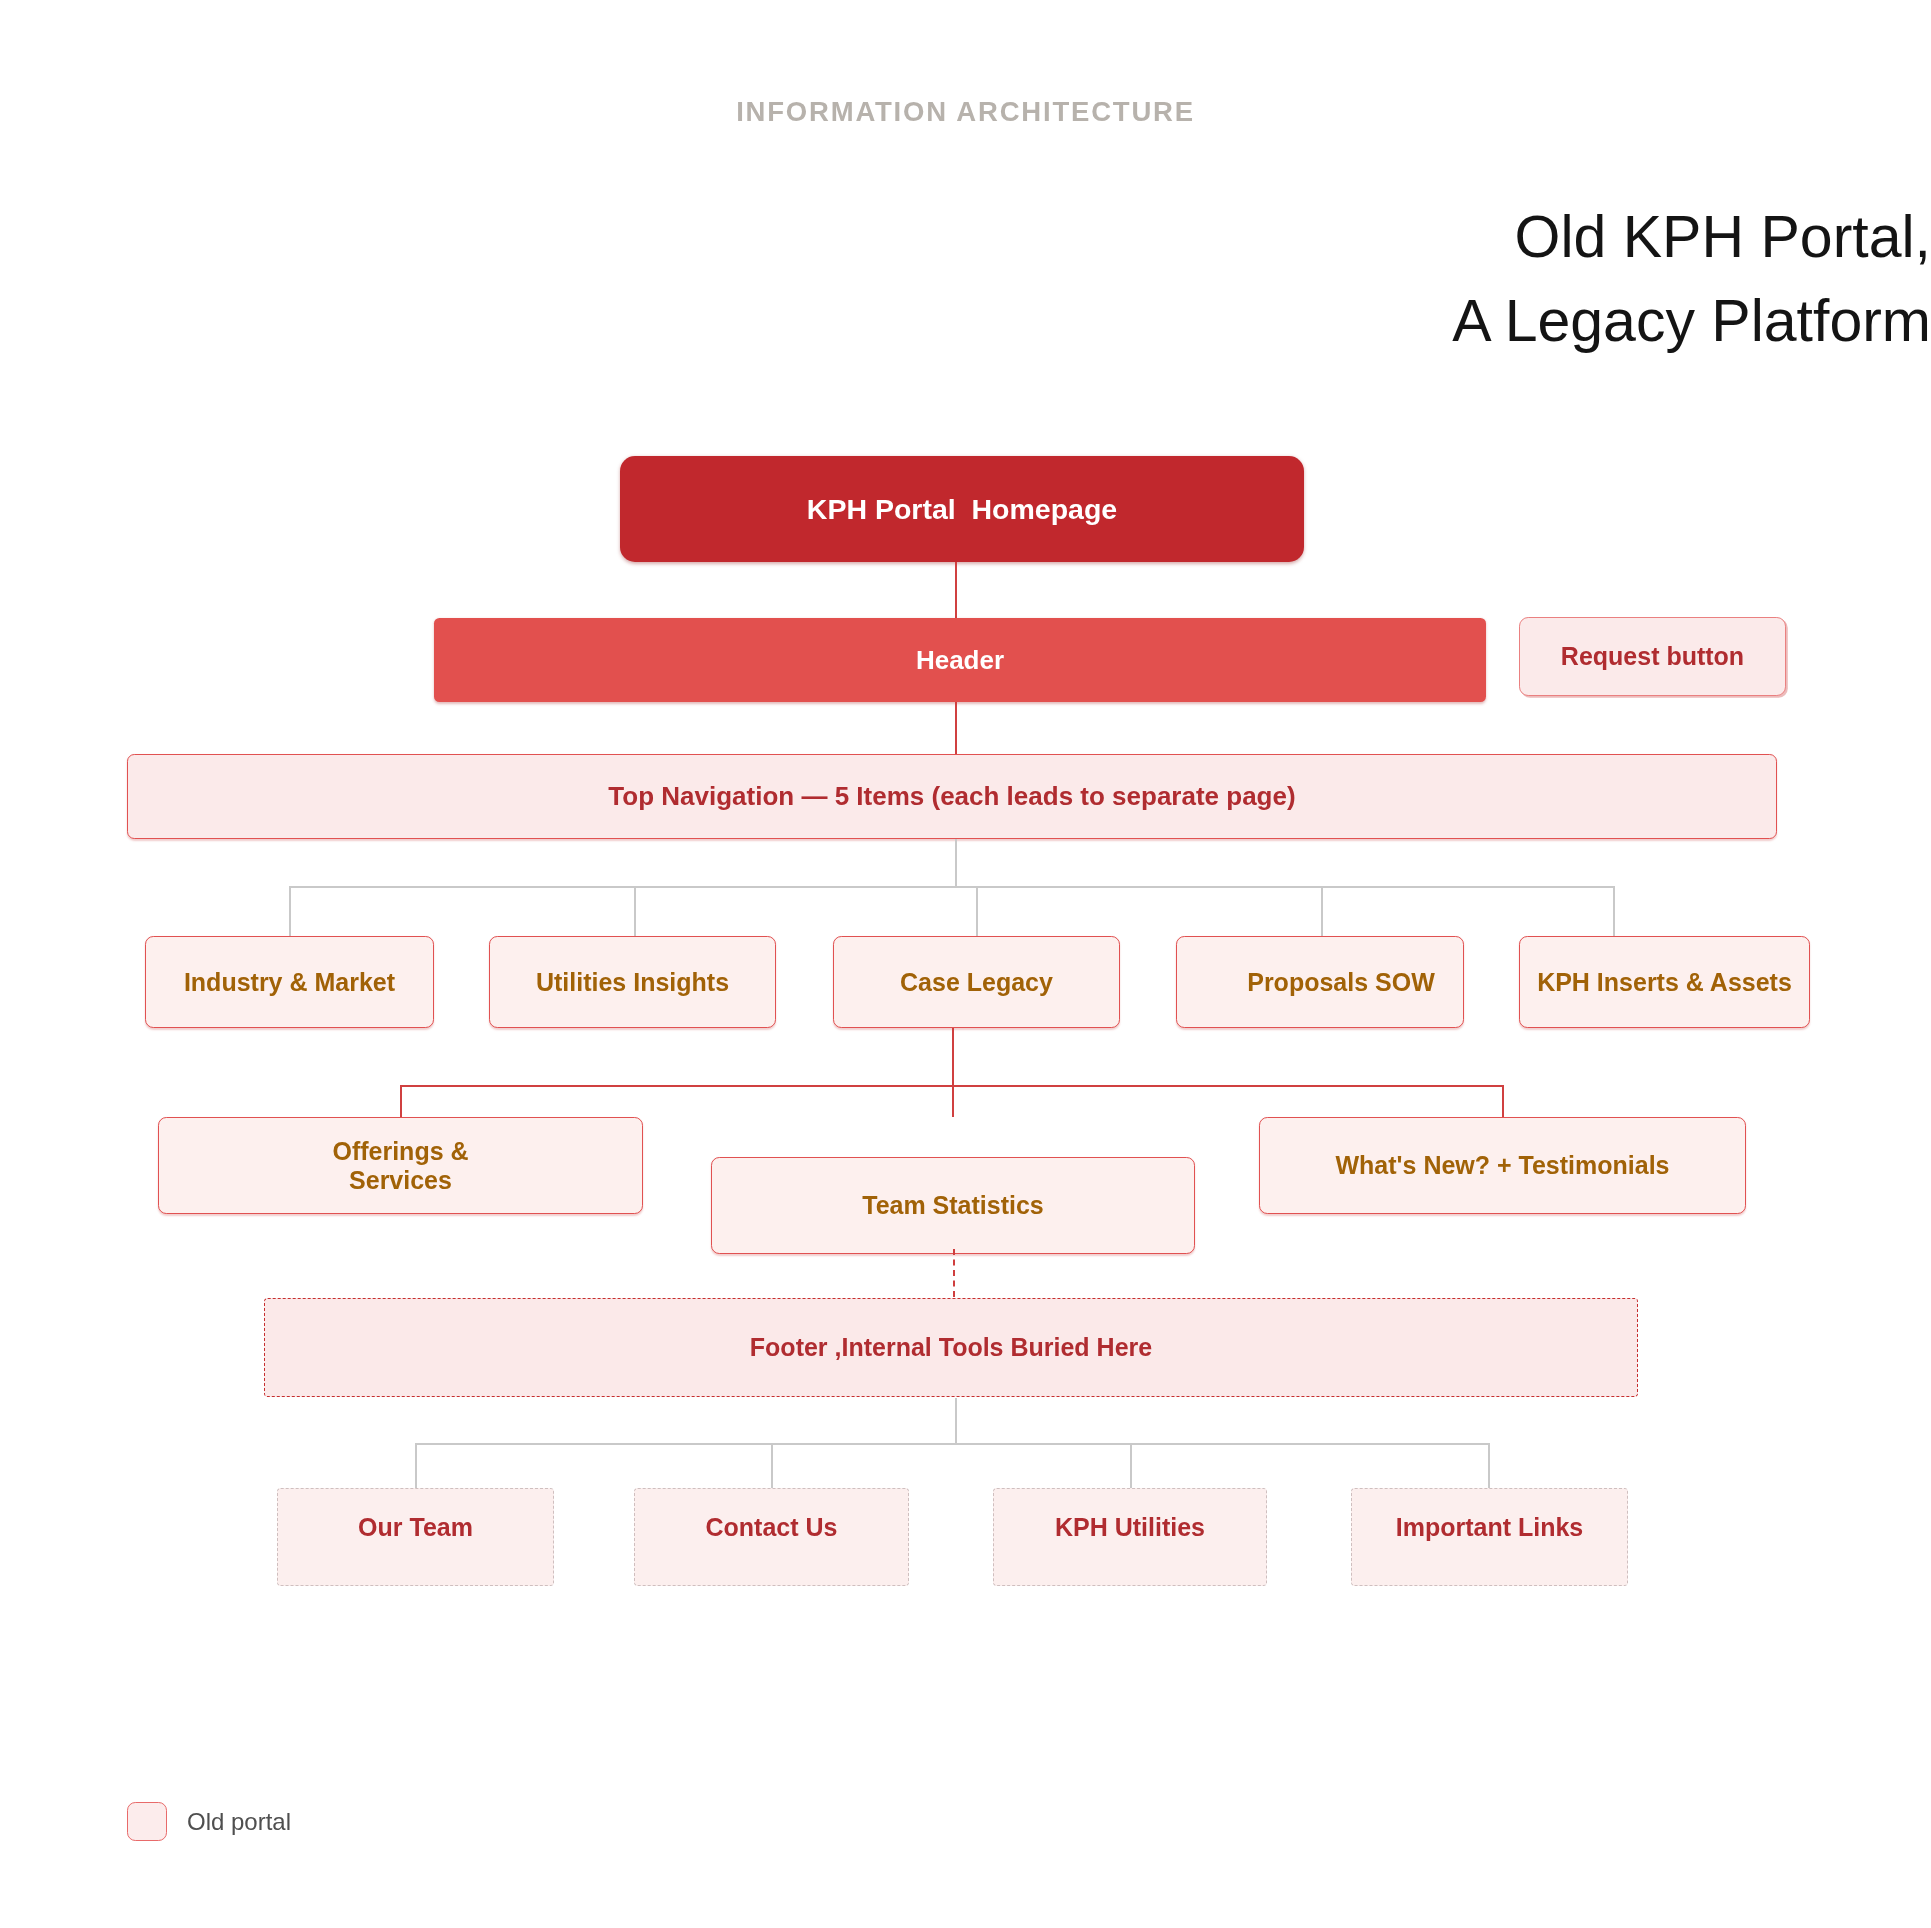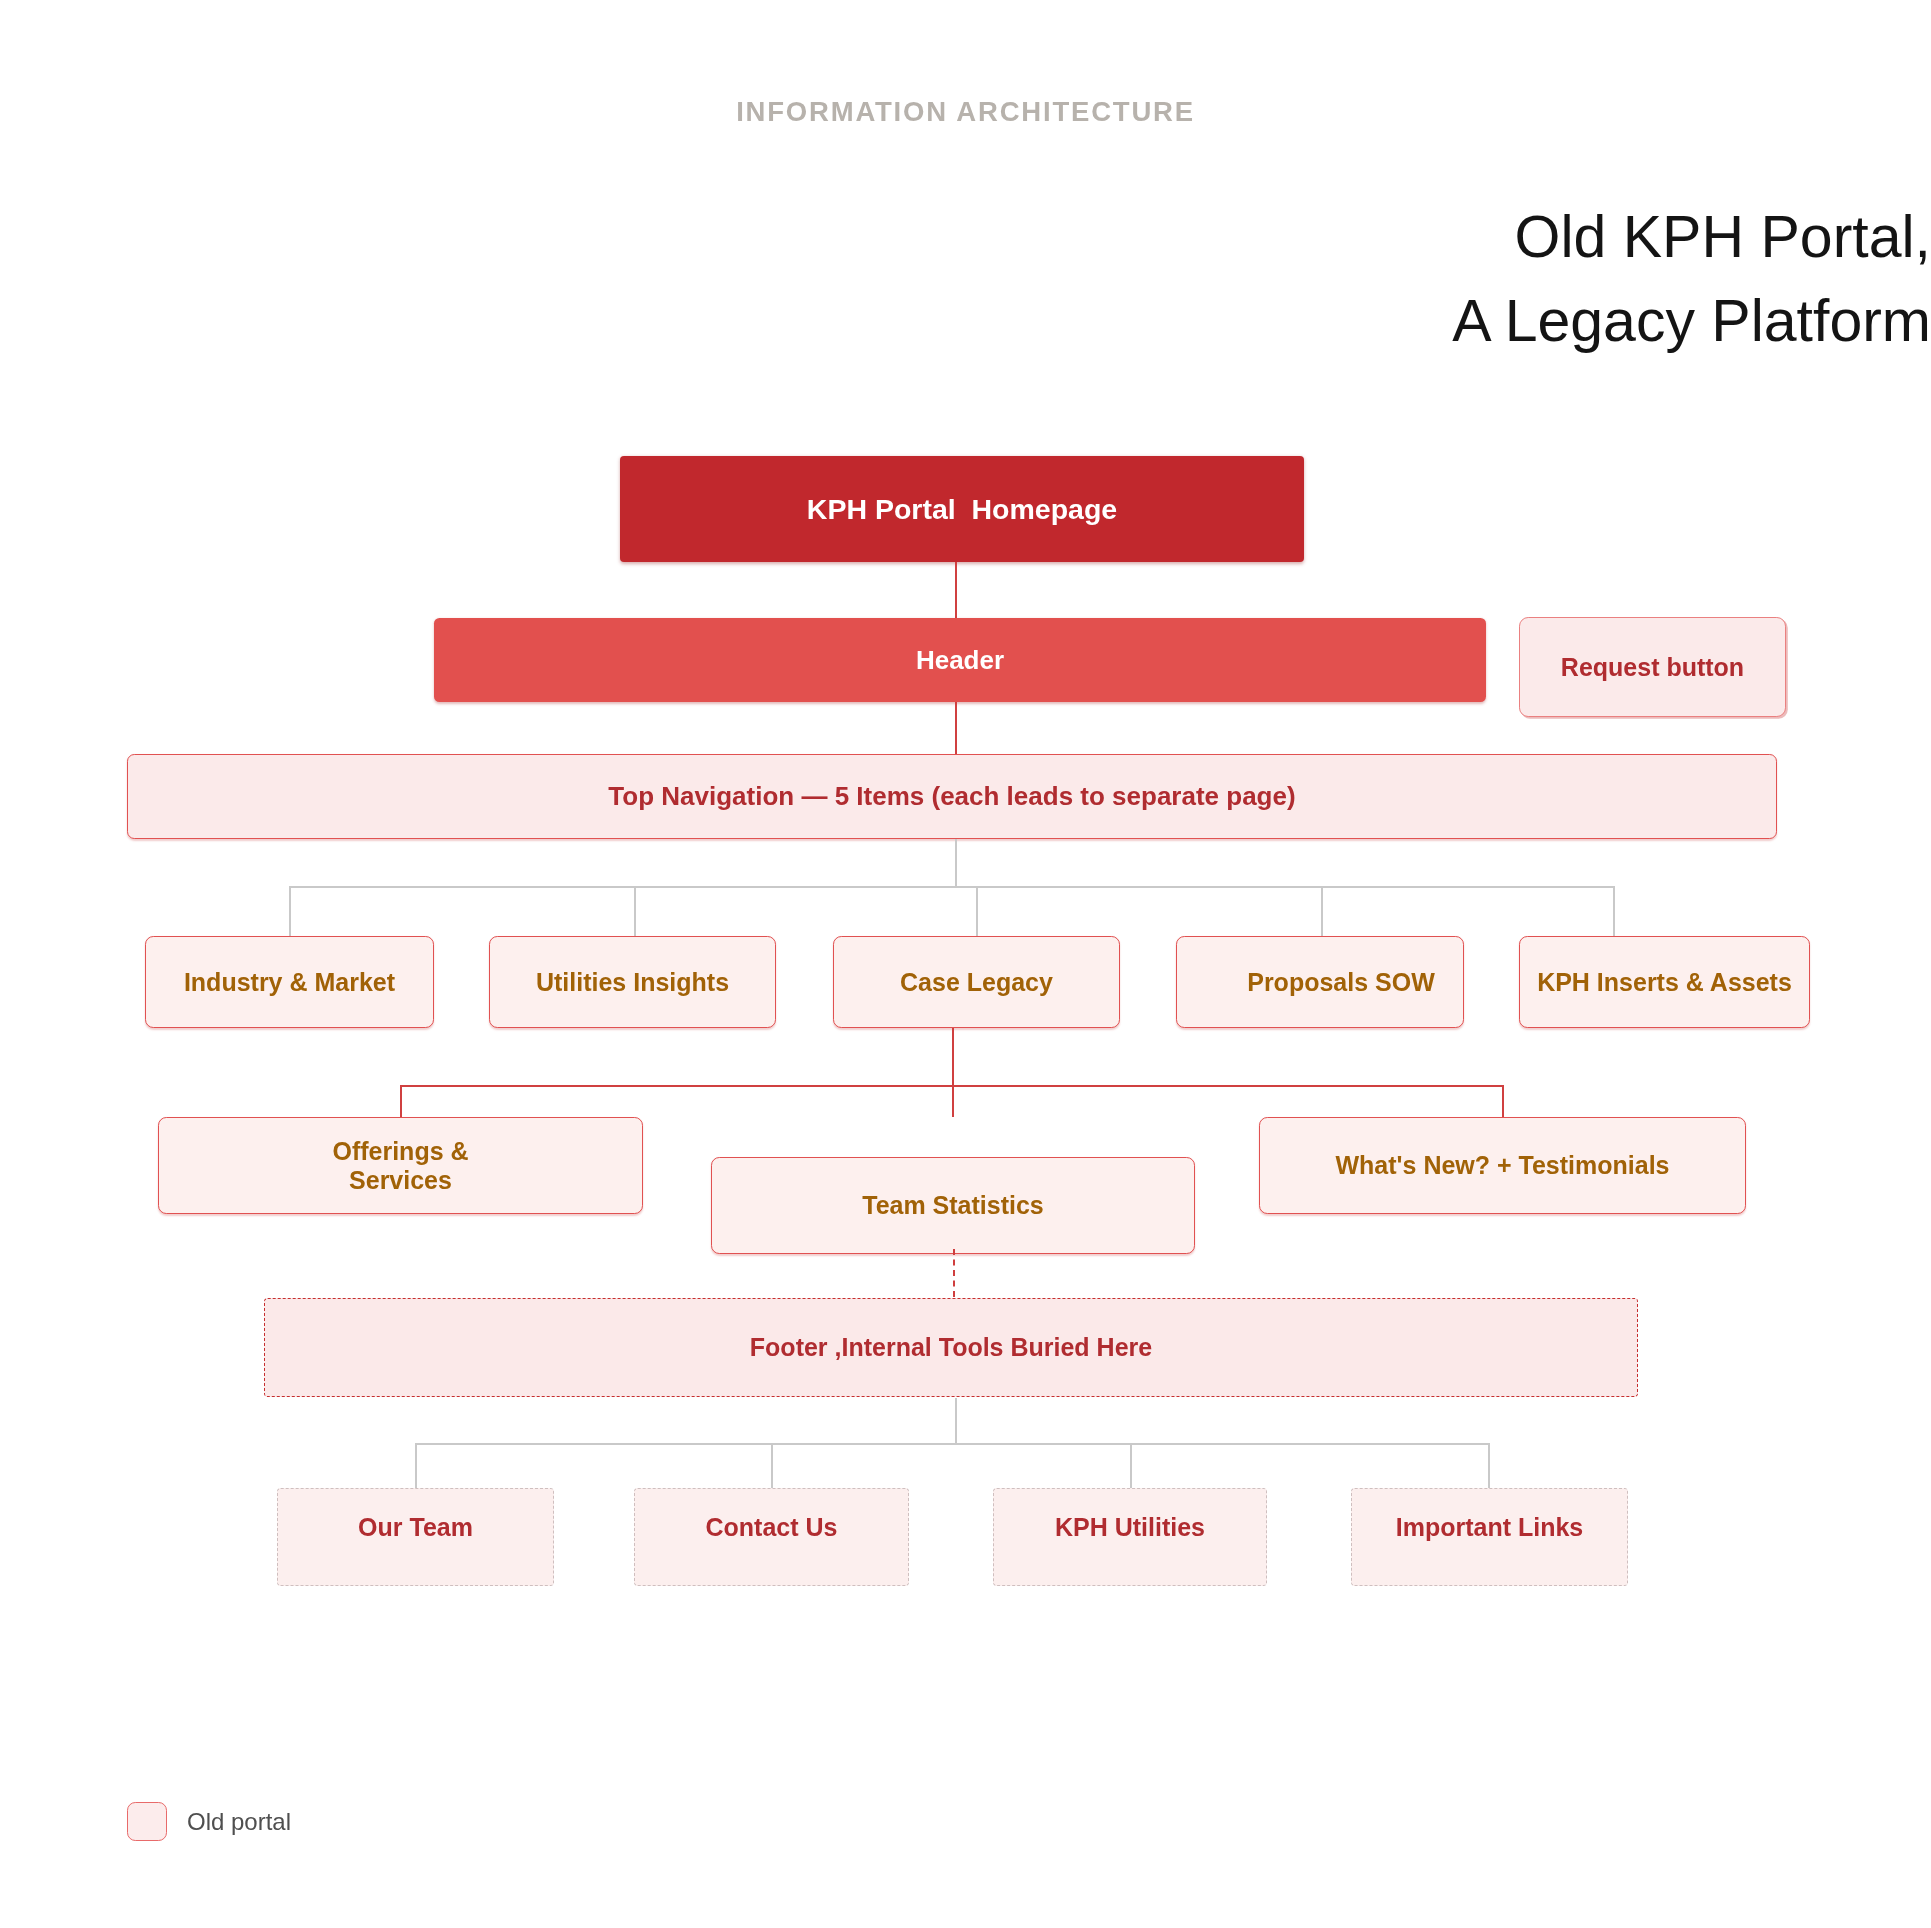--- a/index.html
+++ b/index.html
@@ -19,21 +19,21 @@
   .big-title{
     position:absolute; left:0; top:195px; width:100%;
     text-align:right; font-size:59px; line-height:84px;
     color:#141414; font-weight:normal;
   }
   .box{
     position:absolute; display:flex; align-items:center; justify-content:center;
     text-align:center; box-sizing:border-box;
   }
   .root-box{
-    background:#c1282d; border-radius:4px;
+    background:#c1282d; border-radius:15px;
     color:#ffffff; font-weight:bold; font-size:28.5px;
     box-shadow:0 1.8px 3.7px rgba(140,20,20,.35);
   }
   .root-box .lbl{white-space:pre;}
   .header-box{
     background:#e2504e; border-radius:5.5px;
     color:#ffffff; font-weight:bold; font-size:26px;
     box-shadow:0 1.8px 2.8px rgba(160,30,30,.3);
   }
   .request-box{
@@ -92,21 +92,21 @@
 
   <div class="box root-box" style="left:620px; top:456px; width:684px; height:106px;">
     <span class="lbl">KPH Portal  Homepage</span>
   </div>
 
   <div class="vline red-line" style="left:955px; top:562px; height:56px;"></div>
 
   <div class="box header-box" style="left:434px; top:618px; width:1052px; height:84px;">
     <span class="lbl">Header</span>
   </div>
-  <div class="box request-box" style="left:1519px; top:617px; width:267px; height:100px;">
+  <div class="box request-box" style="left:1519px; top:617px; width:267px; height:79px;">
     <span class="lbl">Request button</span>
   </div>
 
   <div class="vline red-line" style="left:955px; top:702px; height:52px;"></div>
 
   <div class="box bar-box" style="left:127px; top:754px; width:1650px; height:85px;">
     <span class="lbl">Top Navigation — 5 Items (each leads to separate page)</span>
   </div>
 
   <div class="vline gray-line" style="left:955px; top:839px; height:49px;"></div>

